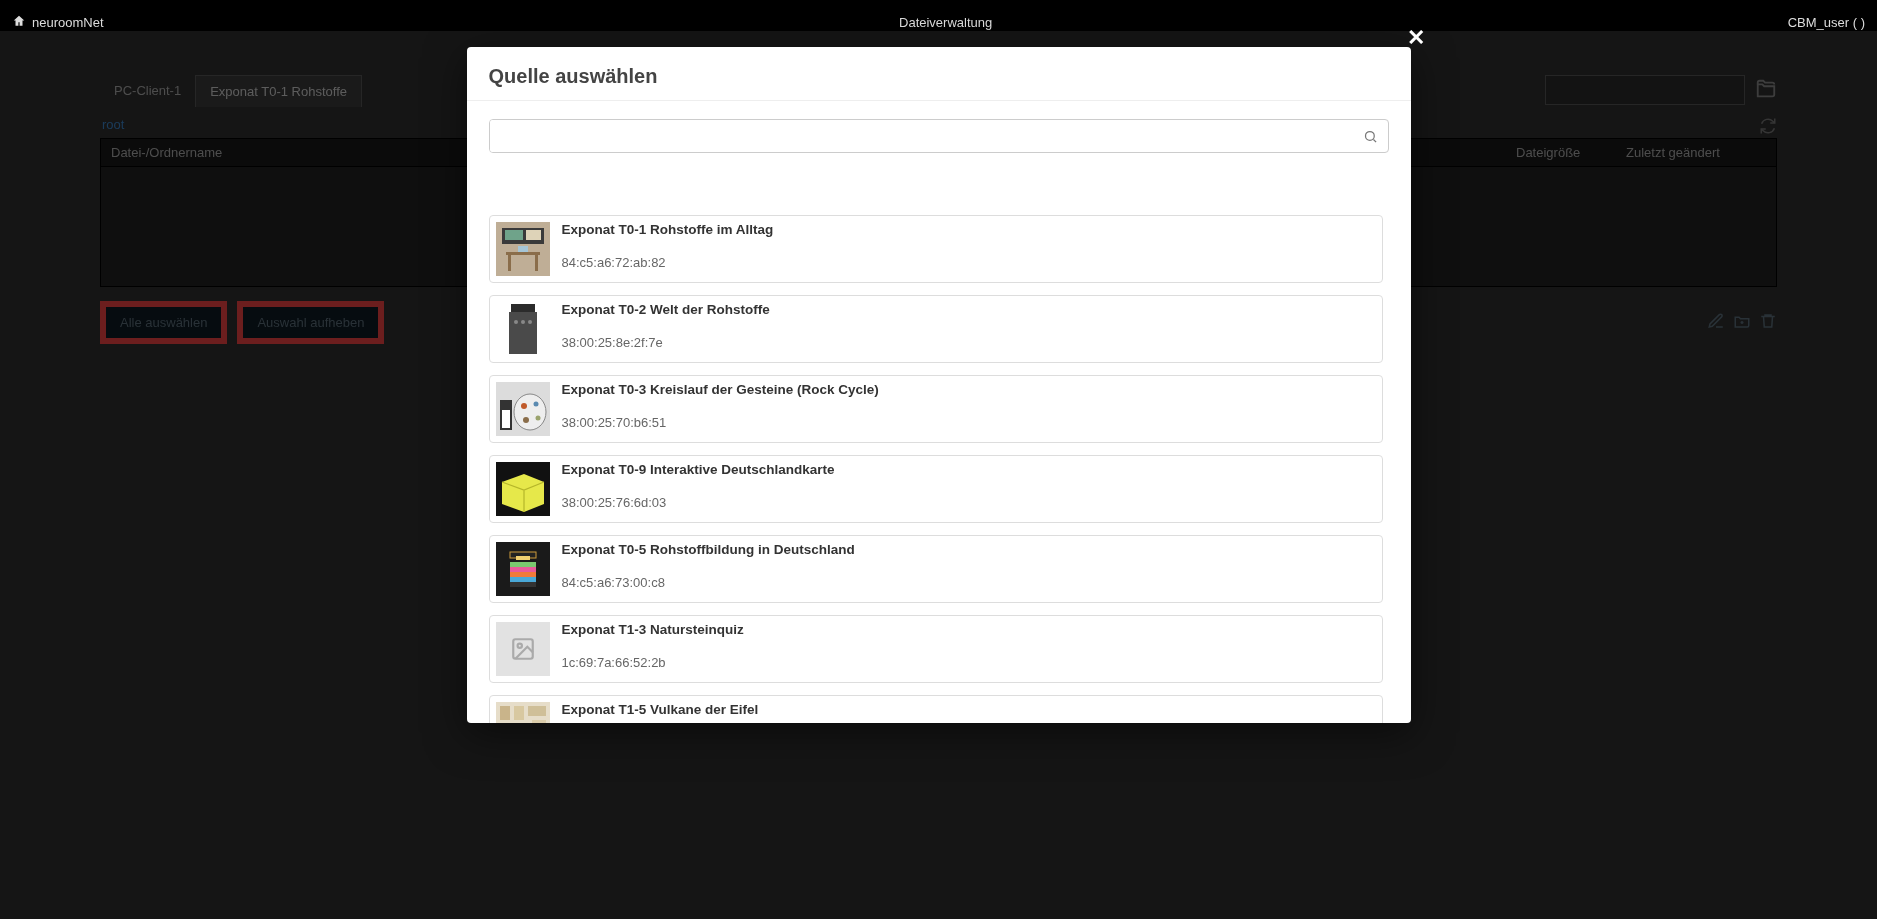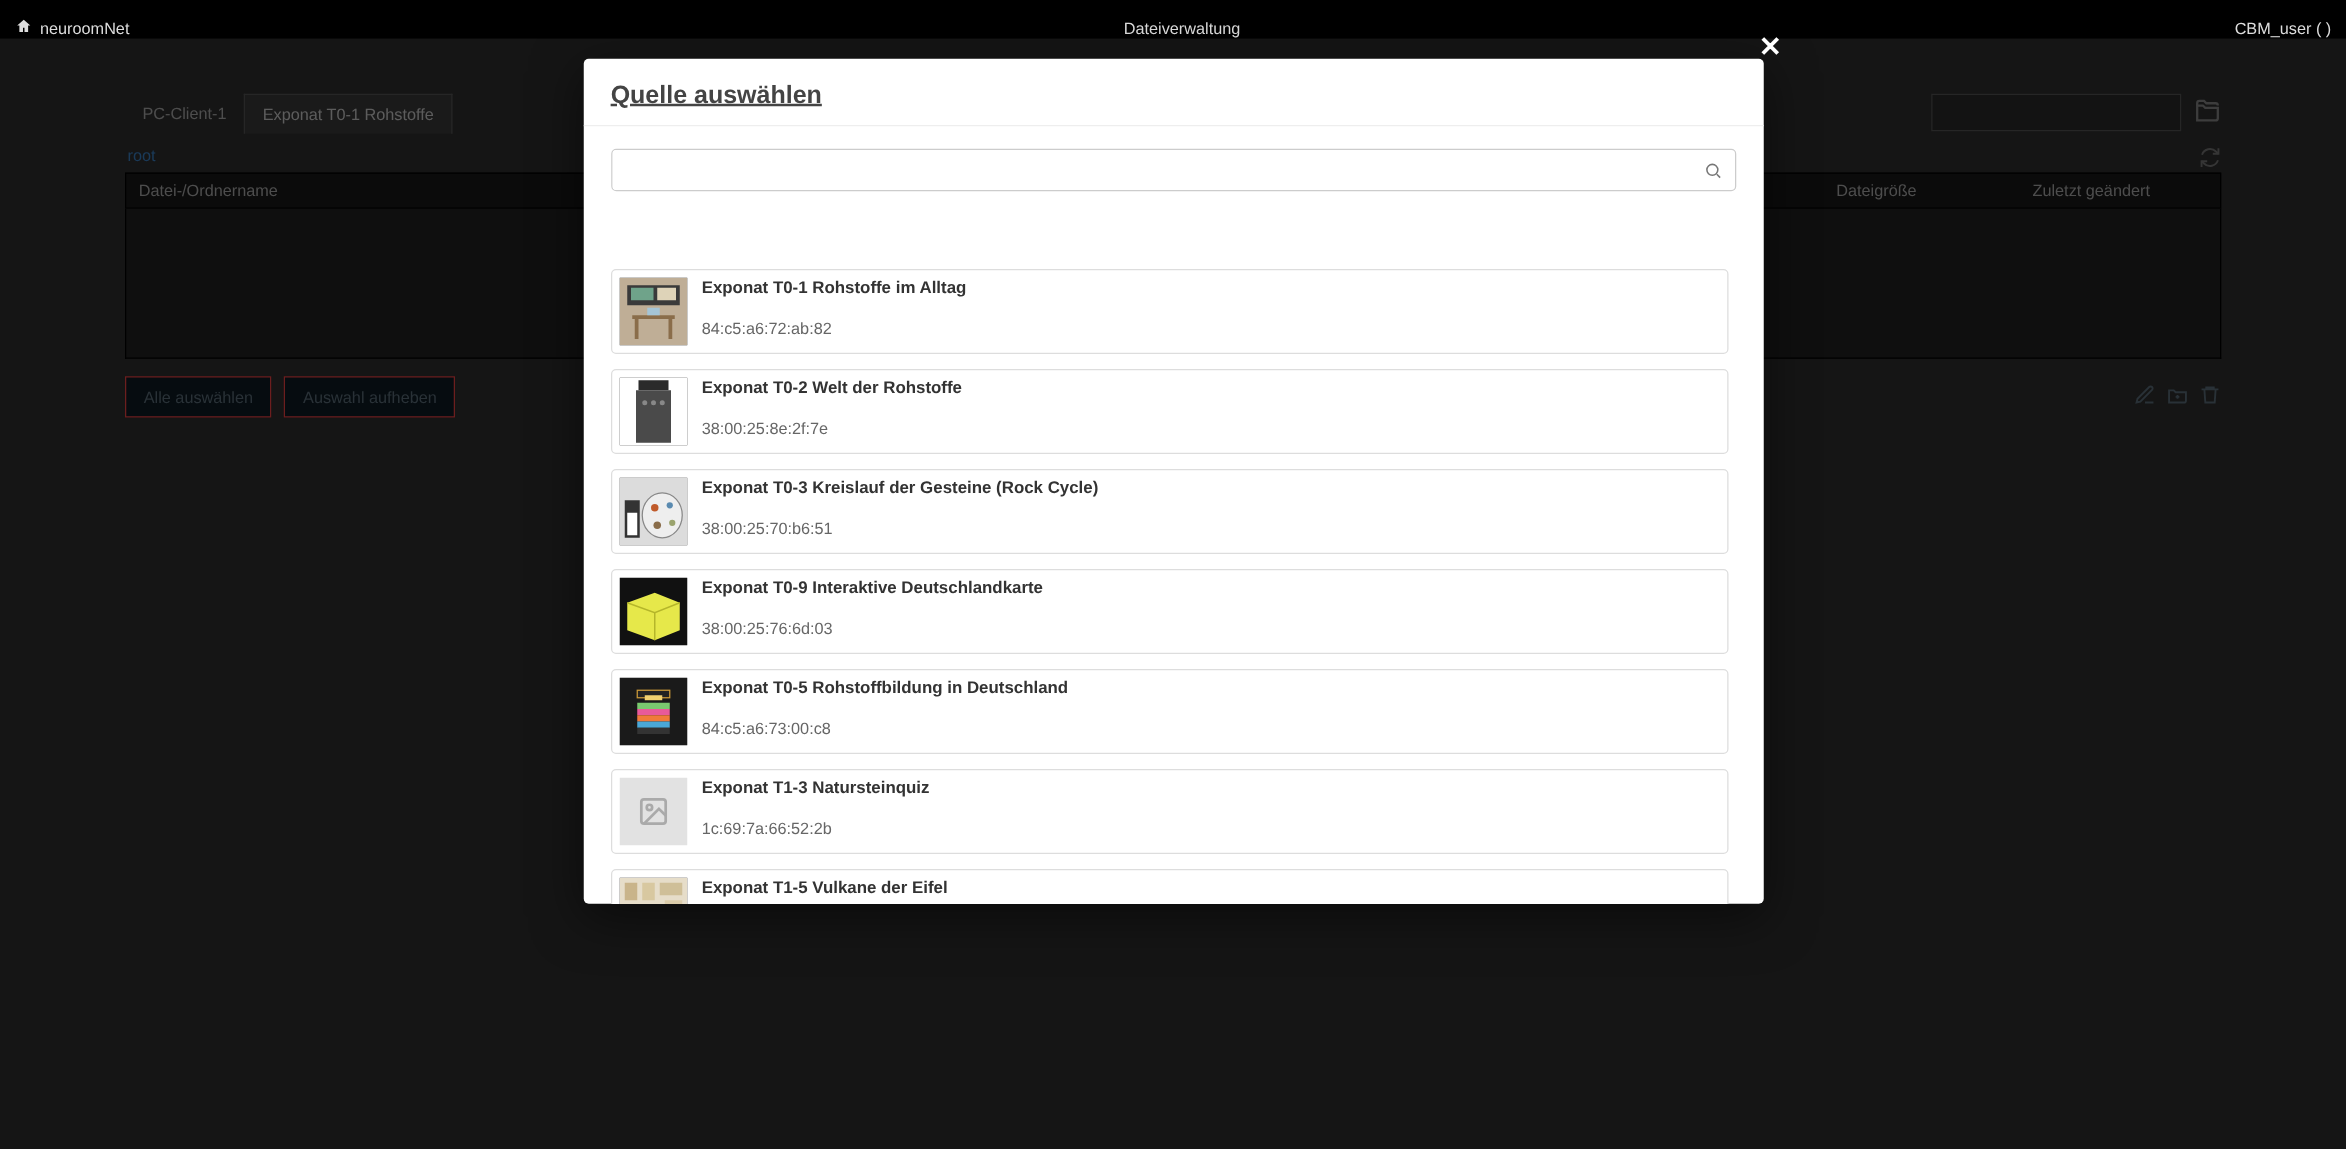--- a/index.html
+++ b/index.html
@@ -68,36 +68,36 @@
   .table-header {
     background: #1a1a1a;
     color: #aaa;
     display: flex;
     padding: 6px 10px;
     font-size: 13px;
     border: 1px solid #000;
   }
   .table-header .col-name { flex: 1; }
   .table-header .col-size { width: 110px; }
-  .table-header .col-mod { width: 140px; margin-left: 47px; }
+  .table-header .col-mod { width: 140px; }
   .table-body {
     background: #222;
     height: 120px;
     border: 1px solid #000; border-top: none;
   }
   .bottom-bar {
     display: flex;
     gap: 10px;
     margin-top: 14px;
     align-items: center;
   }
   .btn-dark {
     background: #0f1b24;
     color: #5b6e7a;
-    border: 1px solid #ef4444;
+    border: 6px solid #ef4444;
     padding: 8px 14px;
     font-size: 13px;
   }
   .bottom-icons { margin-left: auto; display: flex; gap: 8px; color: #5b6e7a; }
   .bottom-icons svg { width: 18px; height: 18px; }
   
   .overlay {
     position: absolute;
     top: 31px; left: 0; right: 0; bottom: 0;
     background: rgba(0,0,0,0.55);
@@ -125,21 +125,20 @@
     font-weight: bold;
     cursor: pointer;
     line-height: 1;
   }
   .modal-header {
     padding: 18px 22px 12px 22px;
     font-size: 20px;
     font-weight: 600;
     color: #444;
     border-bottom: 1px solid #eee;
-    text-decoration: underline;
   }
   .modal-body {
     padding: 18px 22px 0 22px;
     flex: 1;
     display: flex;
     flex-direction: column;
     min-height: 0;
     gap: 48px;
   }
   .search-wrap {

